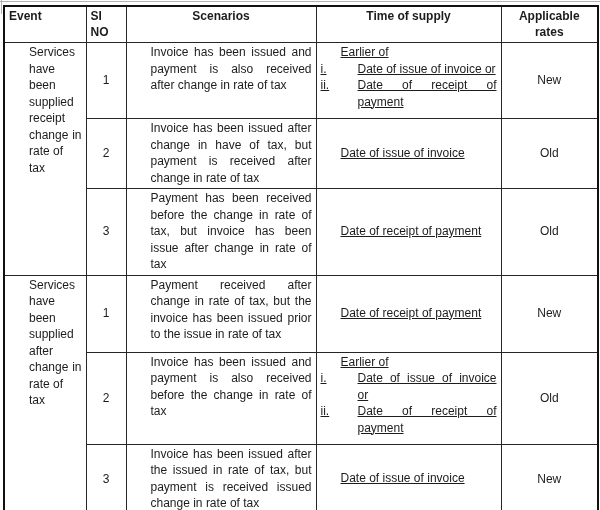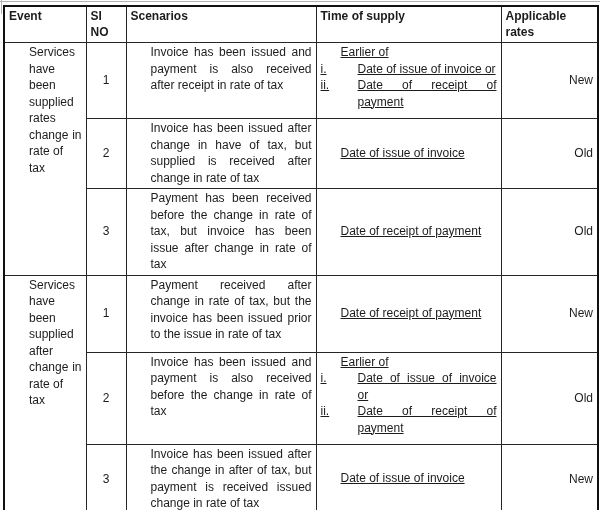--- a/index.html
+++ b/index.html
@@ -27,31 +27,31 @@
   th,td{
     border:1px solid var(--border-color);
     padding:1px 4px 2px 4px;
     font-size:12px;
     vertical-align:top;
     overflow:hidden;
   }
   th{font-weight:bold;line-height:16px;}
   thead tr{height:34px;}
   .h-event,.h-si{text-align:left;}
-  .h-scenarios,.h-time,.h-rates{text-align:left;}
+  .h-scenarios,.h-time,.h-rates{text-align:center;}
 
   .ln{line-height:16.5px;min-height:16.5px;margin-left:20px;}
   .just{text-align:justify;text-align-last:justify;}
 
   .event-cell{vertical-align:top;}
   .si-cell{vertical-align:middle;text-align:center;}
   .scenario-cell{vertical-align:top;}
   .time-cell{vertical-align:top;text-decoration:underline;}
   .time-cell.middle{vertical-align:middle;}
-  .rate-cell{vertical-align:middle;text-align:right;}
+  .rate-cell{vertical-align:middle;text-align:center;}
 
   .li{display:flex;align-items:flex-start;}
   .marker{flex:0 0 17px;width:17px;line-height:16.5px;}
   .li-body{flex:1;min-width:0;}
 </style>
 </head>
 <body>
 
 <div class="page-topline"></div>
 <div class="page-lefttick"></div>
@@ -72,29 +72,29 @@
       <th class="h-time">Time of supply</th>
       <th class="h-rates">Applicable rates</th>
     </tr>
   </thead>
   <tbody>
       <tr style="height: 76px;">
         <td class="cell event-cell" rowspan="3">
           <div class="ln just">Services</div>
           <div class="ln just">have been</div>
           <div class="ln just">supplied</div>
-          <div class="ln just">rates</div>
+          <div class="ln just">receipt</div>
           <div class="ln just">change in</div>
           <div class="ln">rate of tax</div>
         </td>
         <td class="cell si-cell">1</td>
         <td class="cell scenario-cell">
           <div class="ln just">Invoice has been issued and</div>
           <div class="ln just">payment is also received</div>
-          <div class="ln">after receipt in rate of tax</div>
+          <div class="ln">after change in rate of tax</div>
         </td>
         <td class="cell time-cell">
           <div class="ln">Earlier of</div>
           <div class="li">
             <span class="marker">i.</span>
             <div class="li-body">
               <div class="ln">Date of issue of invoice or</div>
             </div>
           </div>
           <div class="li">
@@ -105,21 +105,21 @@
             </div>
           </div>
         </td>
         <td class="cell rate-cell">New</td>
       </tr>
       <tr style="height: 68px;">
         <td class="cell si-cell">2</td>
         <td class="cell scenario-cell">
           <div class="ln just">Invoice has been issued after</div>
           <div class="ln just">change in have of tax, but</div>
-          <div class="ln just">supplied is received after</div>
+          <div class="ln just">payment is received after</div>
           <div class="ln">change in rate of tax</div>
         </td>
         <td class="cell time-cell middle">
           <div class="ln">Date of issue of invoice</div>
         </td>
         <td class="cell rate-cell">Old</td>
       </tr>
       <tr style="height: 83px;">
         <td class="cell si-cell">3</td>
         <td class="cell scenario-cell">
@@ -179,21 +179,21 @@
               <div class="ln">payment</div>
             </div>
           </div>
         </td>
         <td class="cell rate-cell">Old</td>
       </tr>
       <tr style="height: 68px;">
         <td class="cell si-cell">3</td>
         <td class="cell scenario-cell">
           <div class="ln just">Invoice has been issued after</div>
-          <div class="ln just">the change in after of tax, but</div>
+          <div class="ln just">the issued in rate of tax, but</div>
           <div class="ln just">payment is received issued</div>
           <div class="ln">change in rate of tax</div>
         </td>
         <td class="cell time-cell middle">
           <div class="ln">Date of issue of invoice</div>
         </td>
         <td class="cell rate-cell">New</td>
       </tr>
     </tbody>
 </table>

